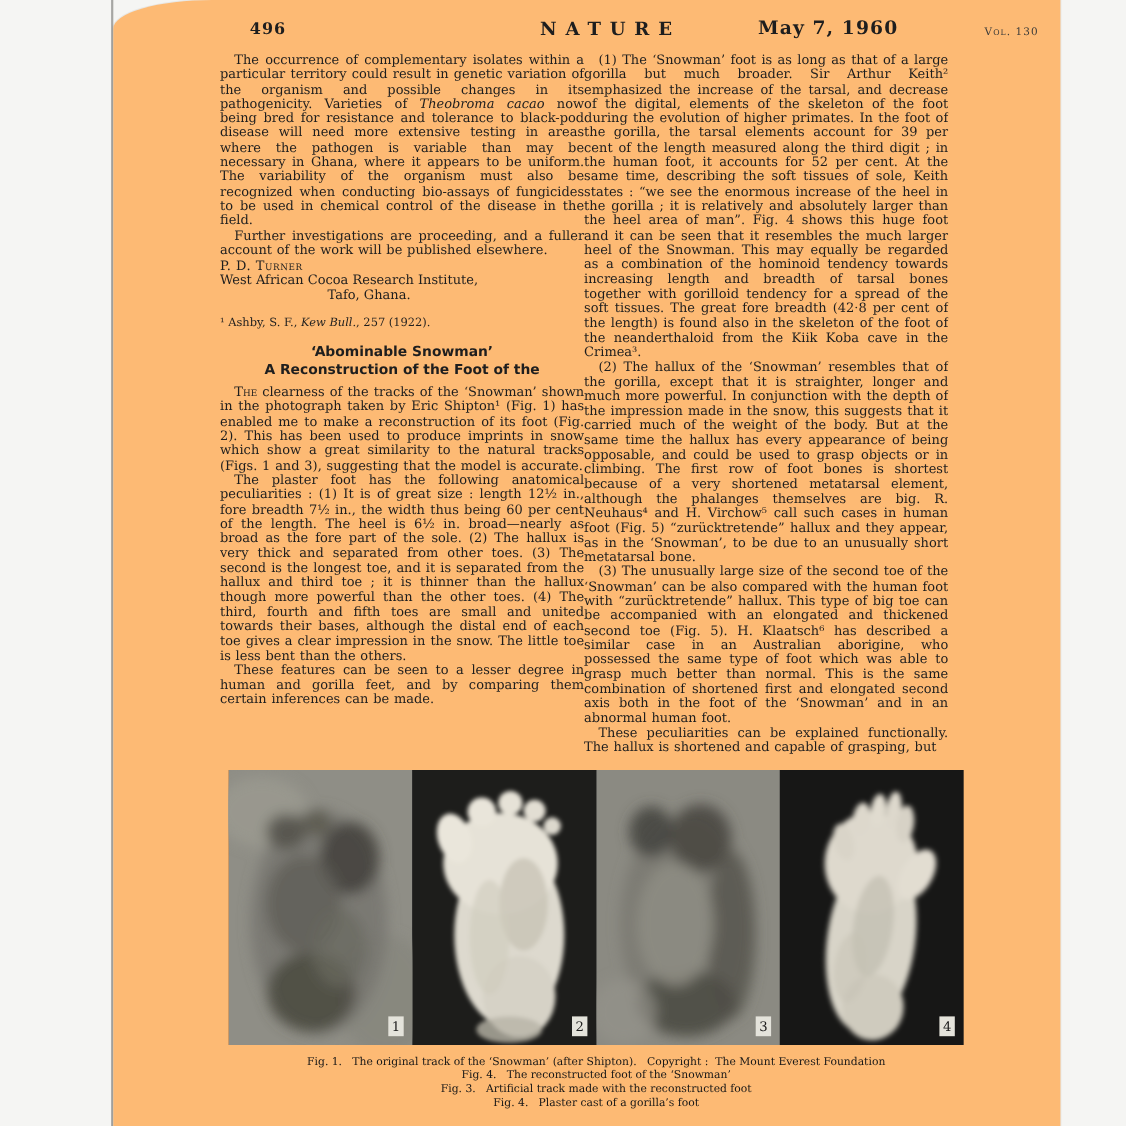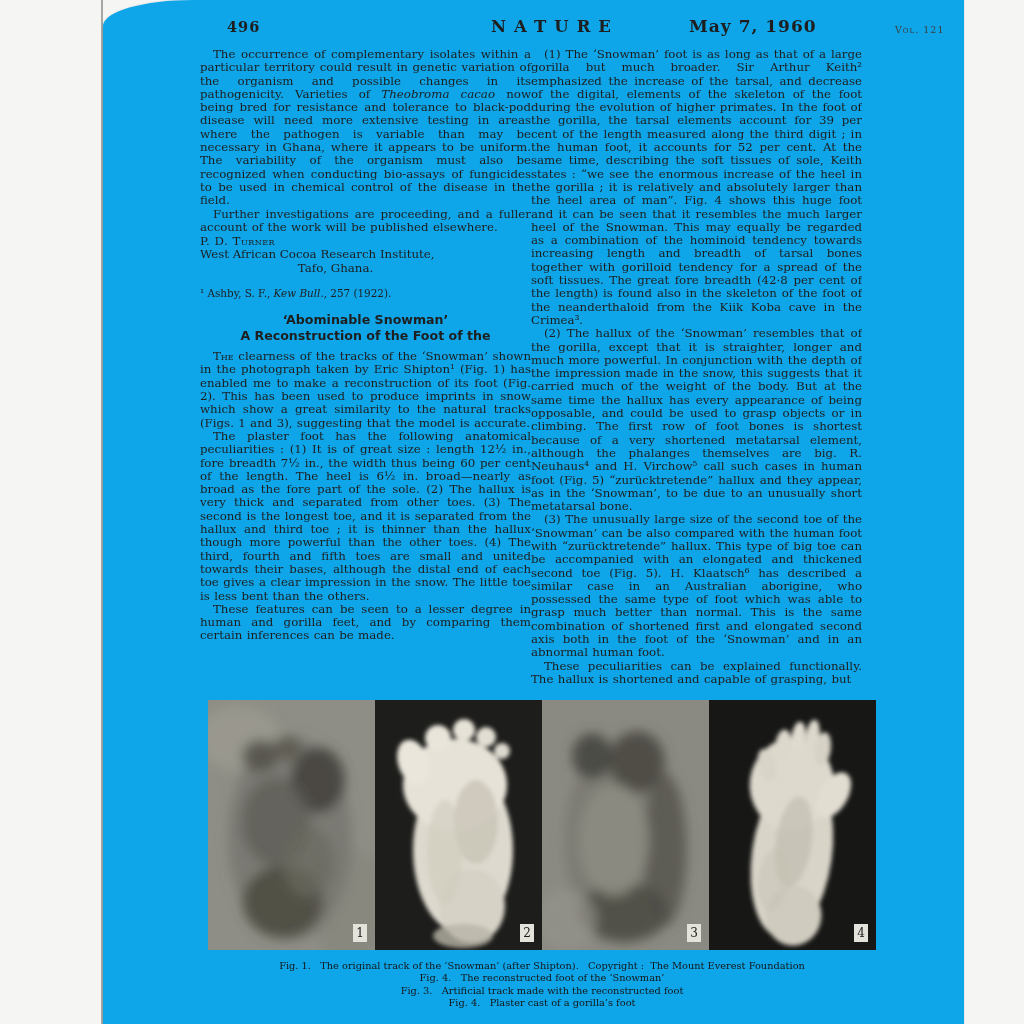--- a/index.html
+++ b/index.html
@@ -6,21 +6,21 @@
   body{
     width:1024px;height:1024px;overflow:hidden;
     background:#f5f5f3;
     font-family:"DejaVu Serif", serif;
     color:#1e1e1e;
   }
   .canvas{position:relative;width:1024px;height:1024px;}
   .vline{position:absolute;left:101px;top:0;width:2px;height:1024px;background:#a6a6a3;}
   .scan-page{
     position:absolute;left:103px;top:0;width:861px;height:1024px;
-    background:#0ea5e9;
+    background:#fdba74;
     border-top-left-radius:90px 26px;
     box-shadow:0 0 0 1px rgba(0,0,0,0.05);
   }
   
   .hdr{position:absolute;top:16px;left:0;width:100%;height:30px;}
   .pgnum{position:absolute;left:124px;top:2px;font-size:14.5px;font-weight:700;letter-spacing:1px;}
   .jtitle{position:absolute;left:388px;top:1px;font-size:16.5px;font-weight:700;letter-spacing:8px;}
   .jdate{position:absolute;left:586px;top:0;font-size:17px;font-weight:700;letter-spacing:1px;}
   .jvol{position:absolute;left:792px;top:8px;font-size:9.5px;font-variant:small-caps;letter-spacing:1px;color:#3c3c3a;}
   
@@ -67,21 +67,21 @@
 
 <div class="canvas">
   <div class="vline"></div>
 
   <div class="scan-page">
 
     <div class="hdr">
       <span class="pgnum">496</span>
       <span class="jtitle">NATURE</span>
       <span class="jdate">May 7, 1960</span>
-      <span class="jvol">Vol. 121</span>
+      <span class="jvol">Vol. 130</span>
     </div>
 
     <div class="columns">
 
       <div class="col">
         <p class="jp"><span>The occurrence of complementary isolates within a particular territory could result in genetic variation of the organism and possible changes in its pathogenicity.  Varieties of </span><i>Theobroma cacao</i><span> now being bred for resistance and tolerance to black-pod disease will need more extensive testing in areas where the pathogen is variable than may be necessary in Ghana, where it appears to be uniform.  The variability of the organism must also be recognized when conducting bio-assays of fungicides to be used in chemical control of the disease in the field.</span></p>
         <p class="jp">Further investigations are proceeding, and a fuller account of the work will be published elsewhere.</p>
         <div class="sig">P. D. Turner</div>
         <div class="addr1">West African Cocoa Research Institute,</div>
         <div class="addr2">Tafo, Ghana.</div>

